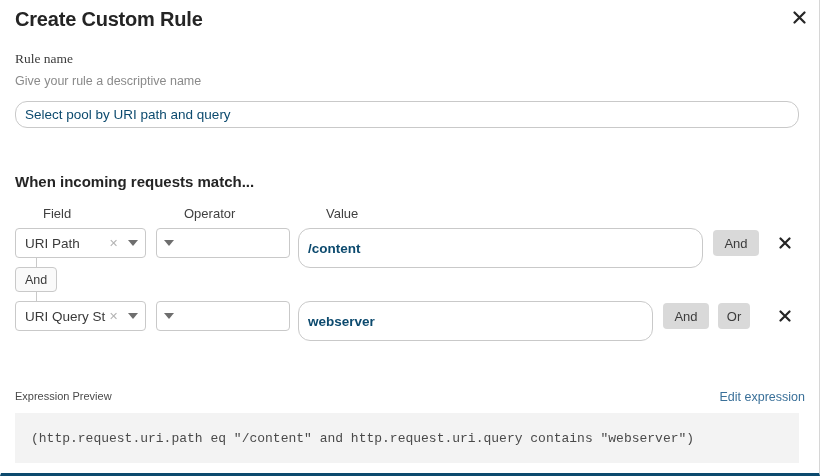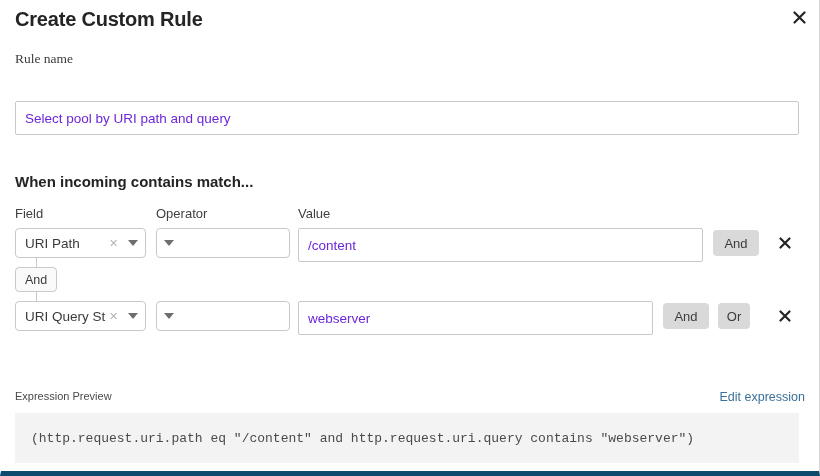--- a/index.html
+++ b/index.html
@@ -13,21 +13,21 @@
     font-family: "Liberation Sans", sans-serif;
     color: #2f2f2f;
     overflow: hidden;
   }
   .modal {
     position: relative;
     width: 820px;
     height: 476px;
     box-sizing: border-box;
     border-right: 1px solid #d6d6d6;
-    border-bottom: 5px solid #0c4a6e;
+    border-bottom: 3px solid #0c4a6e;
     border-left: 1px solid #ffffff;
     background: #ffffff;
   }
 
   
   .modal-title {
     position: absolute;
     left: 14px;
     top: 8px;
     font-size: 20px;
@@ -63,26 +63,26 @@
     font-size: 12.5px;
     color: #8a8a8a;
   }
   #rule-name-label { left: 14px; top: 51px; font-family: Liberation Serif, serif; }
   #rule-name-hint  { left: 14px; top: 74px; }
 
   .text-input {
     position: absolute;
     box-sizing: border-box;
     border: 1px solid #c9c9c9;
-    border-radius: 2px;
+    border-radius: 12px;
     background: #ffffff;
     font-family: "Liberation Sans", sans-serif;
     font-size: 13.5px;
-    color: #6d28d9;
-    padding: 16px 9px;
+    color: #0c4a6e;
+    padding: 8px 9px;
     outline: none;
   }
   .text-input::placeholder { color: #9b9b9b; }
 
   #rule-name-input {
     left: 14px;
     top: 101px;
     width: 784px;
     height: 27px;
   }
@@ -95,20 +95,21 @@
     font-size: 15px;
     font-weight: bold;
     color: #242424;
   }
 
   .col-label {
     position: absolute;
     top: 206px;
     font-size: 13px;
     color: #404040;
+    margin-left: 28px;
   }
   #col-field    { left: 14px; }
   #col-operator { left: 155px; }
   #col-value    { left: 297px; }
 
   
   .cond-row { position: absolute; left: 0; width: 820px; height: 30px; }
   #cond-row-0 { top: 228px; }
   #cond-row-1 { top: 301px; }
 
@@ -150,21 +151,21 @@
   .caret-tri {
     width: 0; height: 0;
     border-left: 5px solid transparent;
     border-right: 5px solid transparent;
     border-top: 6px solid #6e6e6e;
   }
 
   .field-select { left: 14px; width: 131px; }
   .op-select    { left: 155px; width: 134px; }
 
-  .value-input { top: 0; height: 18px; }
+  .value-input { top: 0; height: 40px; font-weight: bold; }
   #value-input-0 { left: 297px; width: 405px; }
   #value-input-1 { left: 297px; width: 355px; }
 
   .logic-btn {
     position: absolute;
     box-sizing: border-box;
     height: 26px;
     top: 2px;
     border: none;
     border-radius: 4px;
@@ -263,23 +264,24 @@
 <div class="modal">
 
   <div class="modal-title">Create Custom Rule</div>
   <div class="close-btn">
     <svg width="13" height="13" viewBox="0 0 13 13" aria-hidden="true">
       <path d="M1.5 1.5 L11.5 11.5 M11.5 1.5 L1.5 11.5" stroke="#262626" stroke-width="2.2" stroke-linecap="round"></path>
     </svg>
   </div>
 
   <div class="field-label" id="rule-name-label">Rule name</div>
+  <div class="field-hint" id="rule-name-hint">Give your rule a descriptive name</div>
   <input class="text-input" id="rule-name-input" type="text" value="Select pool by URI path and query" style="">
 
-  <div id="match-heading">When incoming contains match...</div>
+  <div id="match-heading">When incoming requests match...</div>
   <div class="col-label" id="col-field">Field</div>
   <div class="col-label" id="col-operator">Operator</div>
   <div class="col-label" id="col-value">Value</div>
 
   <div class="cond-row" id="cond-row-0">
     <div class="select-box field-select">
       <span class="sel-text">URI Path</span>
       <span class="sel-clear">✕</span>
       <span class="sel-caret">
           <span class="caret-tri"></span>

